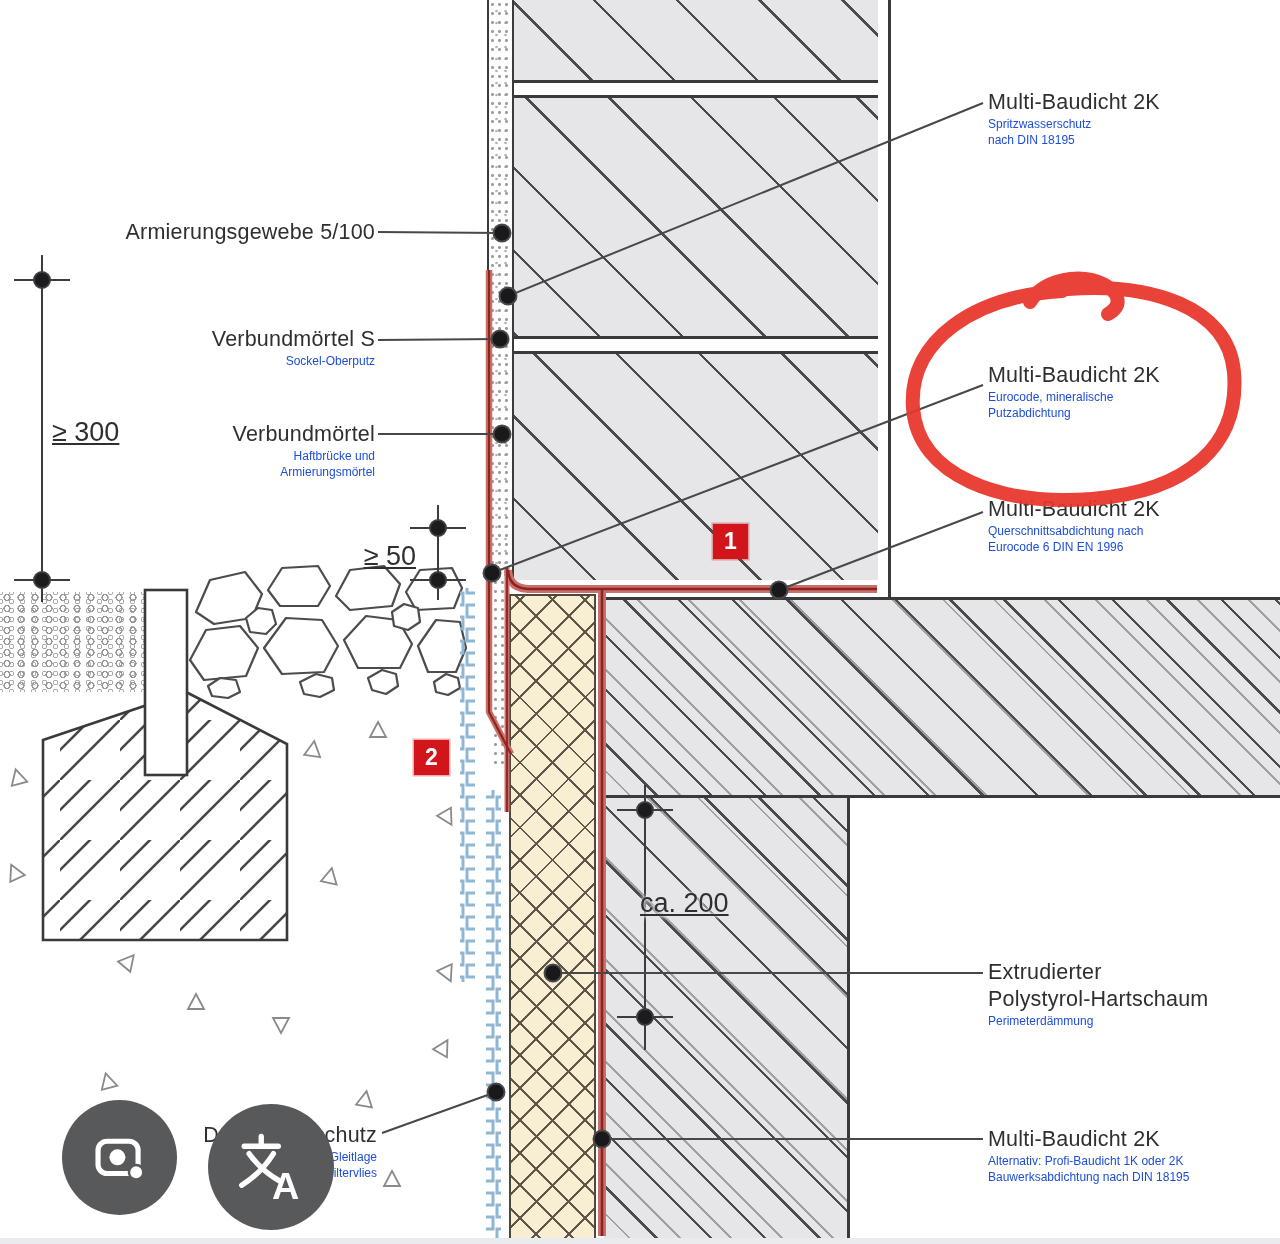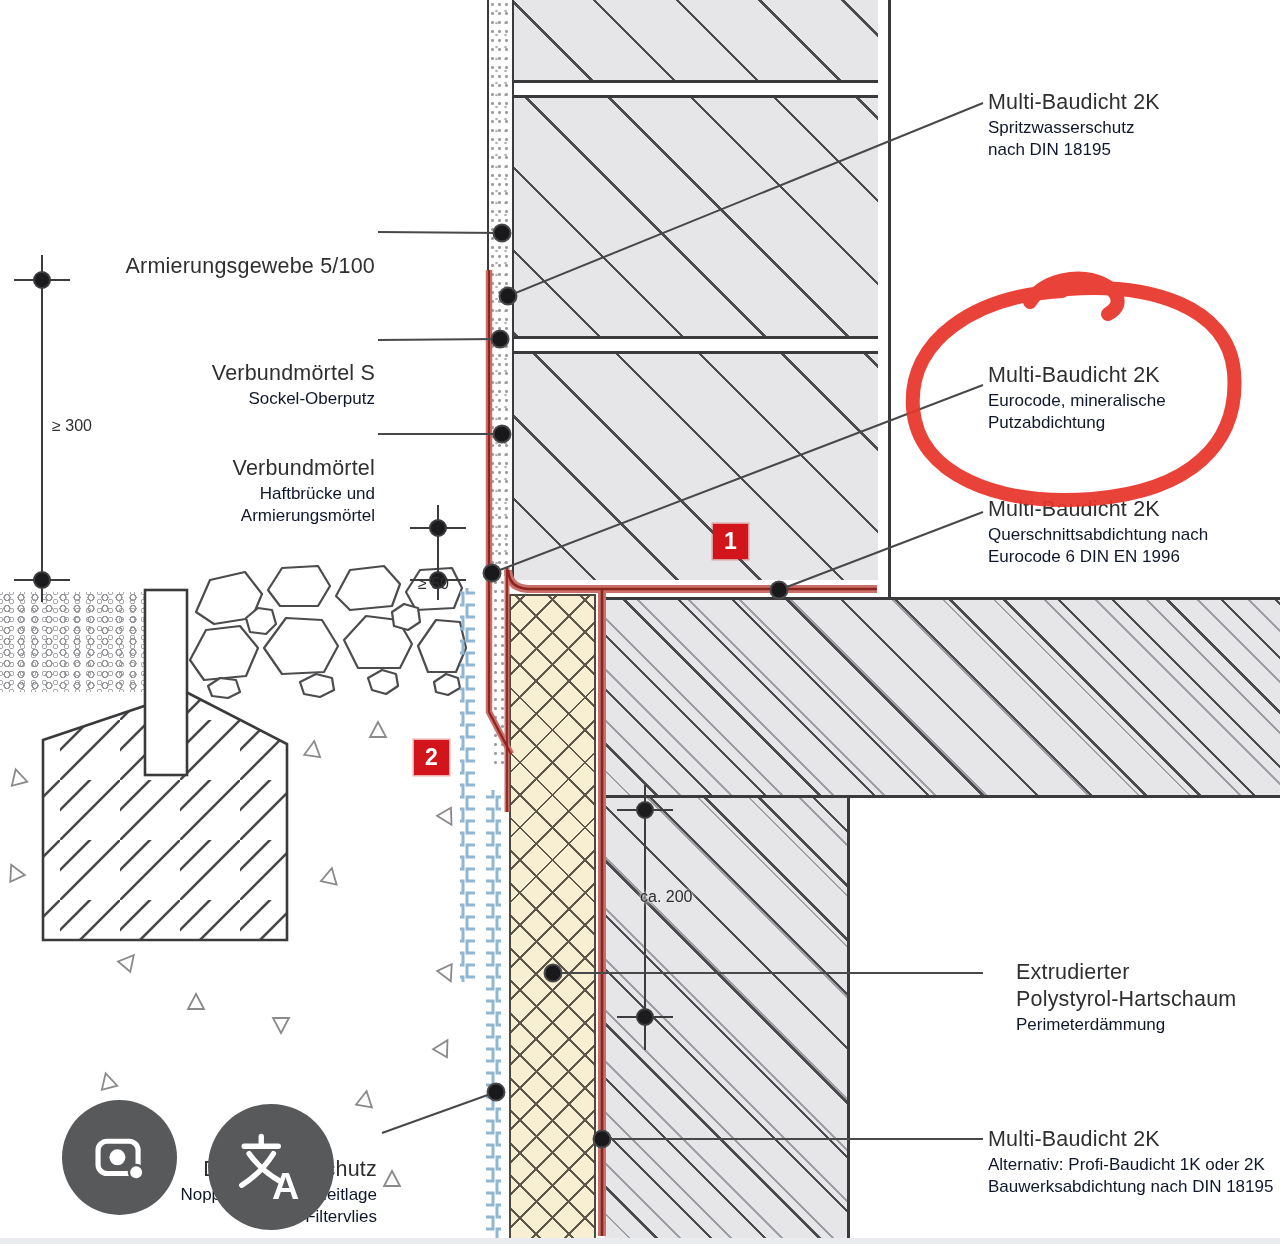--- a/index.html
+++ b/index.html
@@ -35,23 +35,23 @@
     background-image:repeating-linear-gradient(45deg,transparent 0 21px,#5f574a 21px 23px),
       repeating-linear-gradient(-45deg,transparent 0 21px,#5f574a 21px 23px);}
   .gravel{left:0;top:592px;width:148px;height:100px;
     background-image:radial-gradient(circle,transparent 2.3px,#97989b 2.4px,#97989b 3.5px,transparent 3.7px),
       radial-gradient(circle,transparent 1.7px,#aaabad 1.8px,#aaabad 2.7px,transparent 2.9px);
     background-size:14px 11px,11px 9px;background-position:0 0,6px 5px;}
 
   
   .lbl{position:absolute;line-height:1.25;}
   .lbl .t{font-size:21.5px;color:#2f2f31;font-weight:500;letter-spacing:.2px;}
-  .lbl .s{font-size:17px;color:#0f172a;margin-top:1px;}
-  .ra{text-align:right;margin-top:34px;}
-  .dim{position:absolute;font-size:16px;color:#2f2f31;font-weight:500;}
+  .lbl .s{font-size:12px;color:#1d4ed8;margin-top:1px;}
+  .ra{text-align:right;}
+  .dim{position:absolute;font-size:27px;color:#2f2f31;font-weight:500;text-decoration:underline;}
   .halo{text-shadow:0 0 4px #e6e6e8,0 0 6px #e6e6e8,0 0 2px #e6e6e8;margin-left:28px;}
   .marker{position:absolute;width:35px;height:35px;background:#d2151b;color:#fff;
     display:flex;align-items:center;justify-content:center;font-size:23px;font-weight:bold;
     box-shadow:0 0 0 1.5px rgba(210,21,27,.35);}
   .iconbtn{position:absolute;border-radius:50%;background:#58595b;display:flex;
     align-items:center;justify-content:center;}
   .bottombar{left:0;top:1238px;width:1280px;height:6px;background:#e9ebee;}
   svg{display:block;}
 </style>
 </head>
@@ -204,38 +204,38 @@
   <div class="lbl" style="left:988px;top:362px;">
     <div class="t">Multi-Baudicht 2K</div>
     <div class="s">Eurocode, mineralische</div>
     <div class="s">Putzabdichtung</div>
   </div>
   <div class="lbl" style="left:988px;top:496px;">
     <div class="t">Multi-Baudicht 2K</div>
     <div class="s">Querschnittsabdichtung nach</div>
     <div class="s">Eurocode 6 DIN EN 1996</div>
   </div>
-  <div class="lbl" style="left:988px;top:959px;margin-left:28px;">
+  <div class="lbl" style="left:988px;top:959px;">
     <div class="t">Extrudierter</div>
     <div class="t">Polystyrol-Hartschaum</div>
     <div class="s">Perimeterdämmung</div>
   </div>
   <div class="lbl" style="left:988px;top:1126px;">
     <div class="t">Multi-Baudicht 2K</div>
     <div class="s">Alternativ: Profi-Baudicht 1K oder 2K</div>
     <div class="s">Bauwerksabdichtung nach DIN 18195</div>
   </div>
   <div class="lbl ra" style="right:903px;top:1122px;">
     <div class="t">DS-Systemschutz</div>
     <div class="s">Noppenbahn mit Gleitlage</div>
     <div class="s">und Filtervlies</div>
   </div>
 
   <div class="dim" style="left:52px;top:417px;">≥ 300</div>
-  <div class="dim ra" style="right:831px;top:541px;">≥ 50</div>
+  <div class="dim ra" style="right:864px;top:541px;">≥ 50</div>
   <div class="dim halo" style="left:612px;top:888px;">ca. 200</div>
 
   <div class="marker" style="left:713px;top:524px;">1</div>
   <div class="marker" style="left:414px;top:740px;">2</div>
 
   <svg class="abs" style="left:0;top:0;pointer-events:none;" width="1280" height="1244" viewBox="0 0 1280 1244">
     <g fill="none" stroke="#e8352b" stroke-width="14" stroke-linecap="round" opacity="0.93">
       <path d="M1062,291 C975,296 908,340 913,408 C918,476 1000,506 1092,499 C1190,491 1240,444 1234,372 C1228,306 1150,283 1068,289"></path>
       <path d="M1030,302 C1042,281 1078,272 1103,284 C1121,293 1122,306 1108,314"></path>
     </g>

